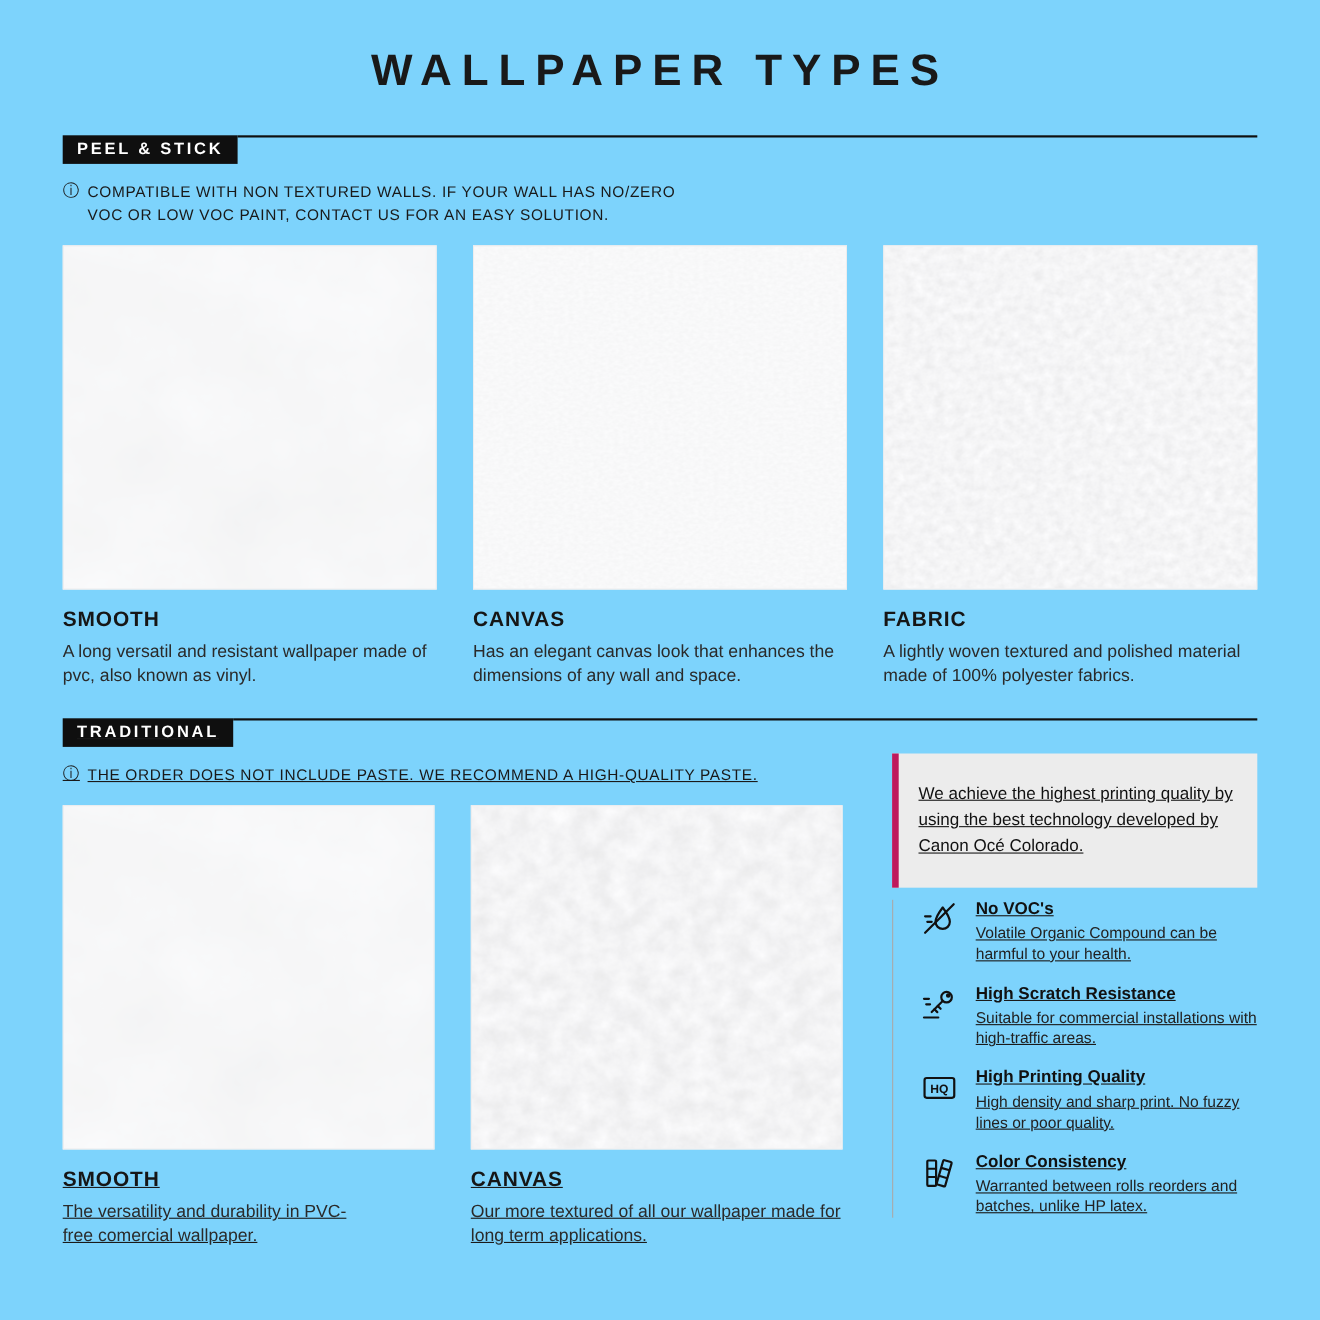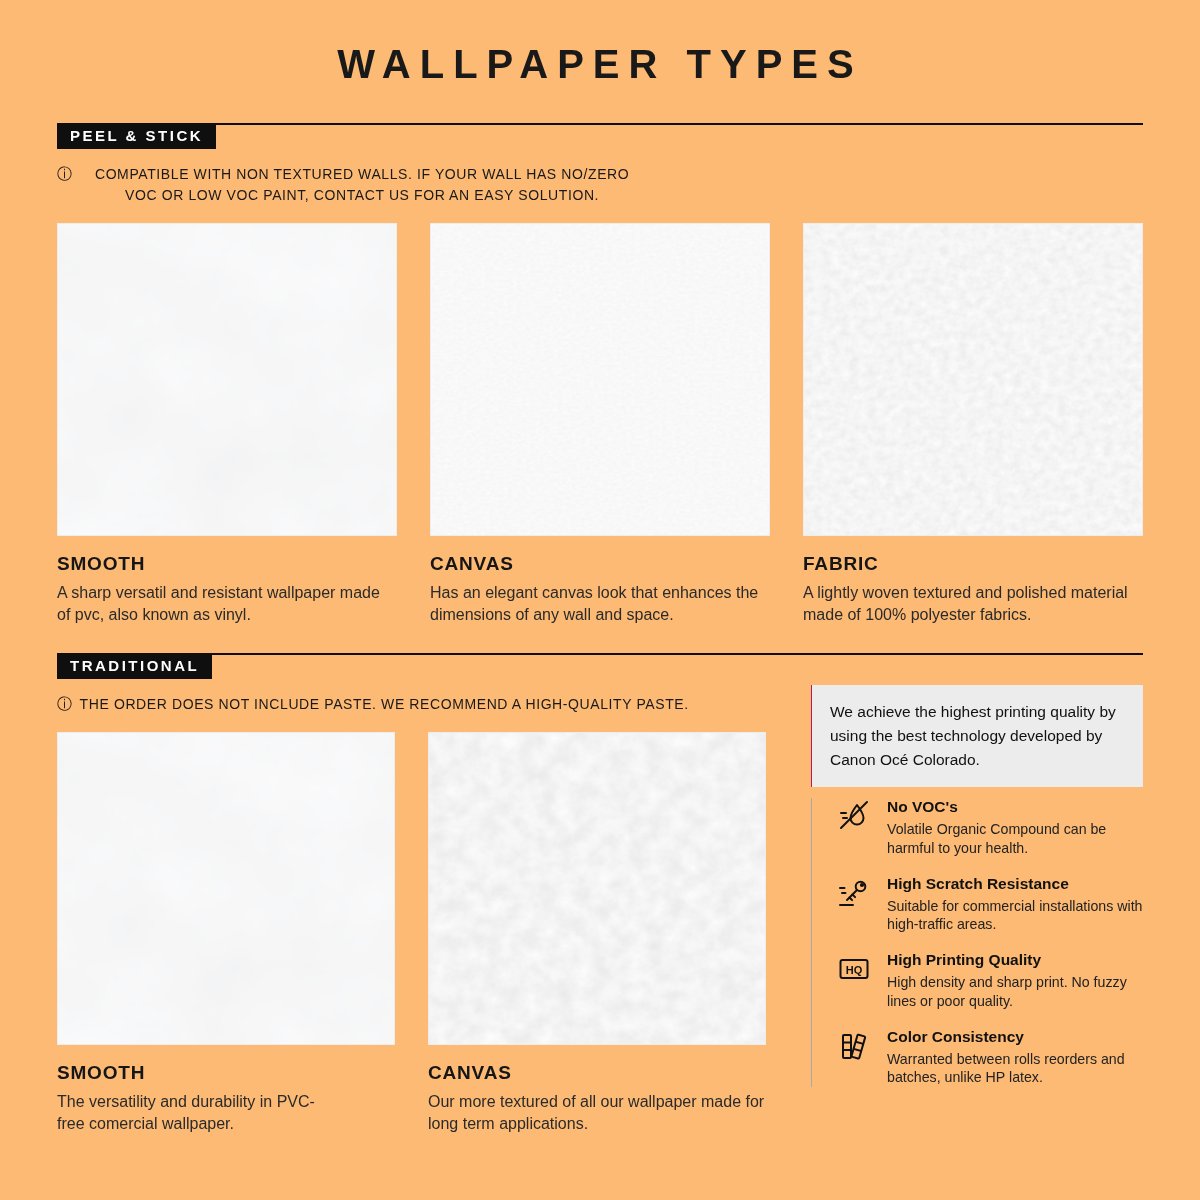--- a/index.html
+++ b/index.html
@@ -2,61 +2,61 @@
 <html><head>
 <meta charset="utf-8">
 <style>
   * { box-sizing: border-box; margin: 0; padding: 0; }
   html, body { background: #ffffff; }
   body {
     width: 1200px; height: 1200px;
     font-family: "Liberation Sans", sans-serif;
     color: #1a1a1a;
   }
-  .page { width: 1200px; height: 1200px; padding: 42px 57px 0; overflow: hidden; background: #fdba74; }
+  .page { width: 1200px; height: 1200px; padding: 42px 57px 0; overflow: hidden; background: #7dd3fc; }
 
   .title {
     text-align: center;
     font-size: 40px; font-weight: 600;
     letter-spacing: 9px; color: #191919;
     margin-bottom: 36px;
   }
 
   .sec-head { display: flex; }
   .chip {
     background: #0f0f0f; color: #fff;
     font-size: 15px; font-weight: 700; letter-spacing: 2.5px;
     padding: 5px 13px 6px; line-height: 1; white-space: nowrap;
   }
   .rule { flex: 1; height: 2px; background: #0f0f0f; }
 
   .note { display: flex; gap: 7px; margin-top: 15px; font-size: 14px; letter-spacing: .6px; font-weight: 500; color: #191919; }
   .note .txt { line-height: 1.5; }
-  .note-peel .txt { max-width: 565px; text-align: center; }
+  .note-peel .txt { max-width: 565px; }
   .info-icon { font-size: 15px; line-height: 1.35; }
 
   .swatch-grid { display: grid; gap: 33px; margin-top: 17px; }
   .cols3 { grid-template-columns: repeat(3, 1fr); }
   .cols2 { grid-template-columns: repeat(2, 1fr); }
 
   .tex { height: 313px; background: #f5f5f6; position: relative; overflow: hidden; border: 1px solid #ededee; }
   .texsvg { position: absolute; left: 0; top: 0; width: 100%; height: 100%; display: block; }
 
   .swatch h3 { font-size: 19px; font-weight: 700; letter-spacing: .8px; margin-top: 17px; color: #161616; }
   .swatch p { font-size: 16px; line-height: 1.38; margin-top: 7px; color: #2a2a2a; max-width: 348px; }
   .swatch p.narrow { max-width: 258px; }
 
-  .bottom { margin-top: 27px; }
+  .bottom { margin-top: 27px; text-decoration: underline; }
   .bottom-cols { display: flex; gap: 45px; align-items: flex-start; }
   .bcol-left { flex: 0 0 709px; width: 709px; }
   .bcol-right { flex: 1; margin-top: 6px; }
 
   .quote {
-    background: #ececec; border-left: 1px solid #be185d;
-    padding: 15px 18px; font-size: 15.5px; line-height: 1.55; color: #111;
+    background: #ececec; border-left: 6px solid #be185d;
+    padding: 25px 18px; font-size: 15.5px; line-height: 1.55; color: #111;
   }
   .features {
     margin-top: 11px; border-left: 1px solid #a9a9a9; padding-left: 24px;
     display: flex; flex-direction: column; gap: 17px;
   }
   .feature { display: flex; gap: 15px; }
   .f-icon { width: 36px; height: 36px; flex: 0 0 36px; }
   .f-icon svg { width: 36px; height: 36px; display: block; }
   .feature h4 { font-size: 15.5px; font-weight: 700; margin-bottom: 4px; color: #111; }
   .feature p { font-size: 14.2px; line-height: 1.32; color: #222; max-width: 260px; }
@@ -129,21 +129,21 @@
     <div class="swatch-grid cols3">
 
       <figure class="swatch">
         <div class="tex">
           <svg class="texsvg" preserveAspectRatio="none">
               <rect width="100%" height="100%" filter="url(#f-smooth)"></rect>
             </svg>
         </div>
         <figcaption>
           <h3>SMOOTH</h3>
-          <p>A sharp versatil and resistant wallpaper made of pvc, also known as vinyl.</p>
+          <p>A long versatil and resistant wallpaper made of pvc, also known as vinyl.</p>
         </figcaption>
       </figure>
 
       <figure class="swatch">
         <div class="tex">
           <svg class="texsvg" preserveAspectRatio="none">
               <rect width="100%" height="100%" filter="url(#f-canvas)"></rect>
             </svg>
         </div>
         <figcaption>

